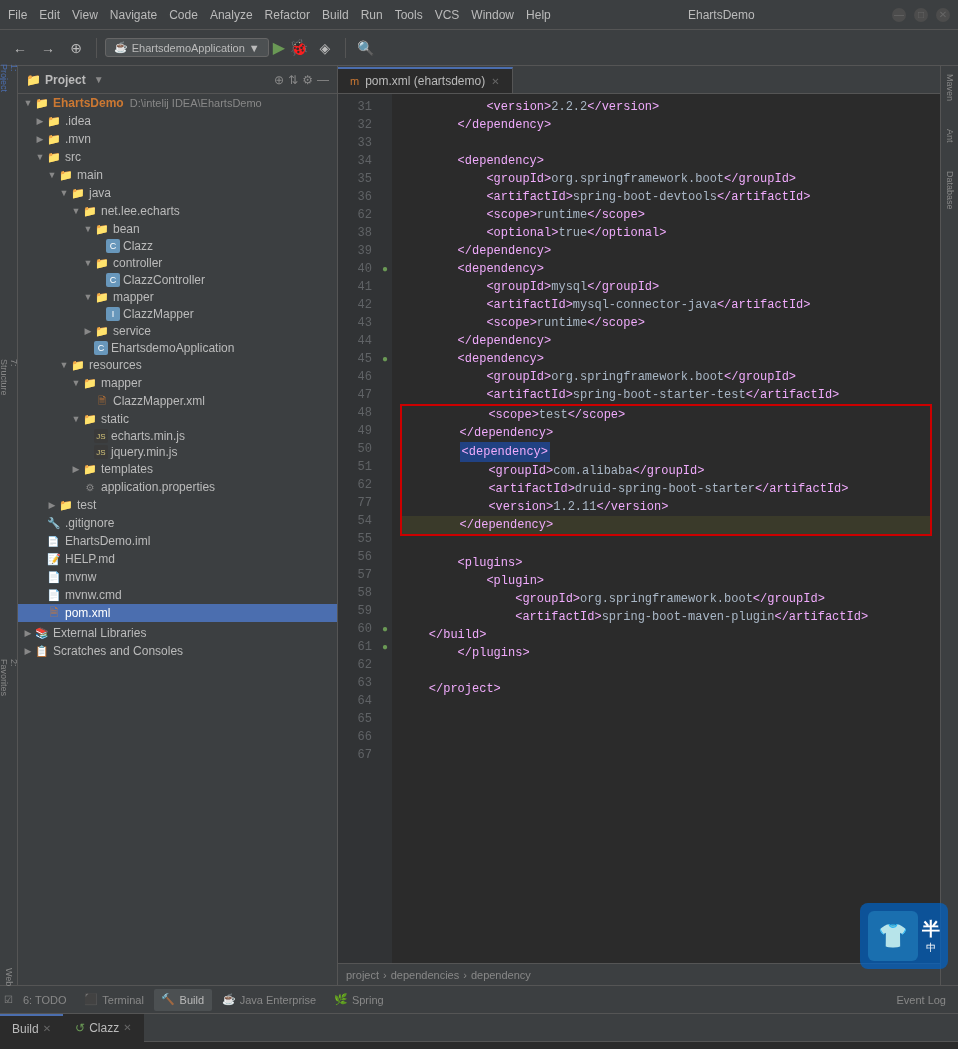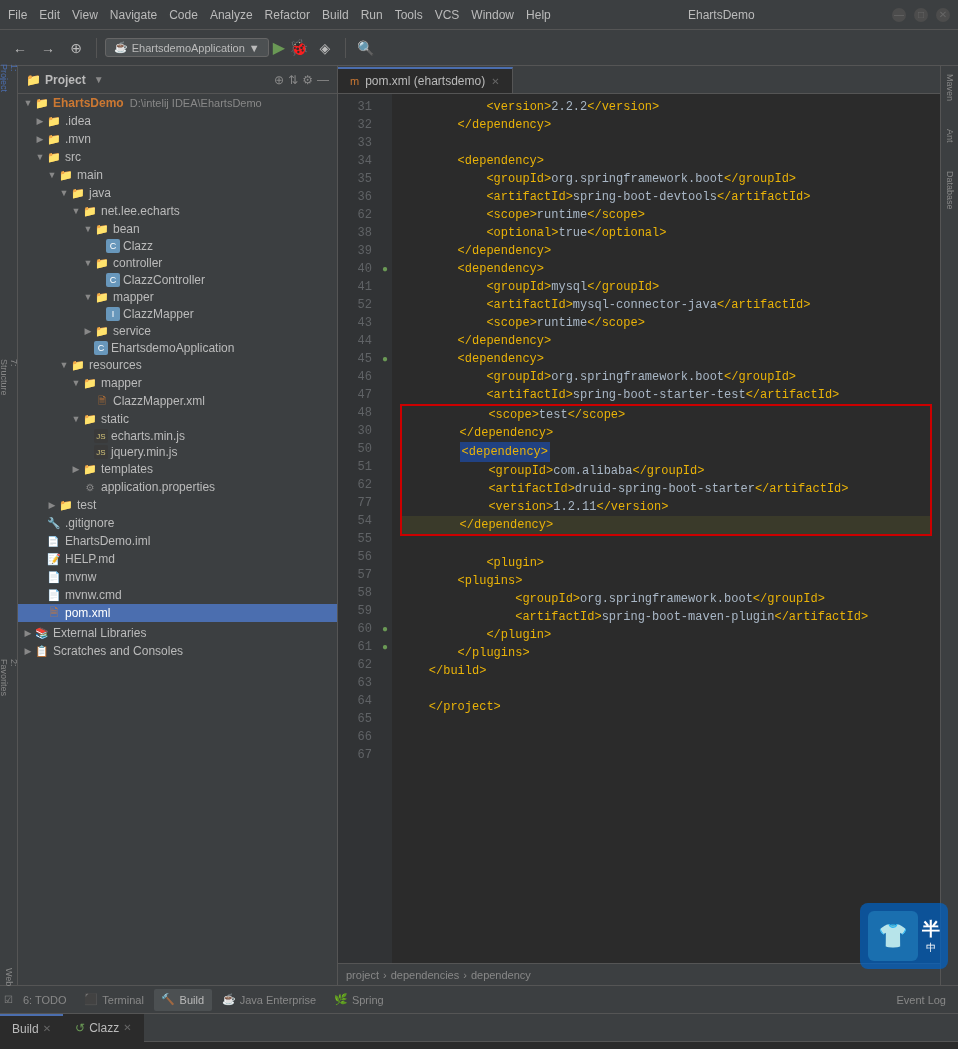--- a/index.html
+++ b/index.html
@@ -69,21 +69,21 @@
     #gutter { width: 14px; background: #313335; padding: 4px 0; font-size: 12px; line-height: 18px; }
     .gutter-mark { height: 18px; display: flex; align-items: center; justify-content: center; color: #6a9955; font-size: 10px; }
 
     #code-content { flex: 1; padding: 4px 8px; font-family: 'Courier New', monospace; font-size: 12px; line-height: 18px; overflow: auto; background: #2b2b2b; }
     #code-content::-webkit-scrollbar { width: 8px; height: 8px; }
     #code-content::-webkit-scrollbar-track { background: #3c3f41; }
     #code-content::-webkit-scrollbar-thumb { background: #5a5a5a; }
 
     .code-line { display: flex; align-items: center; white-space: pre; }
     .code-line.highlighted { background: #3a3a2a; }
-    .hl-tag { color: #eab308; }
+    .hl-tag { color: #f0abfc; }
     .hl-text { color: #a9b7c6; }
 
     
     #breadcrumb { height: 22px; background: #3c3f41; border-top: 1px solid #555; display: flex; align-items: center; padding: 0 8px; font-size: 11px; color: #888; }
     #breadcrumb span { color: #888; }
     #breadcrumb .sep { margin: 0 4px; }
 
     
     #bottom-panel { height: 120px; background: #2b2b2b; border-top: 1px solid #555; display: flex; flex-direction: column; }
     #bottom-tabs { height: 28px; background: #3c3f41; display: flex; align-items: center; border-bottom: 1px solid #555; }
@@ -413,28 +413,28 @@
           <div>32</div>
           <div>33</div>
           <div>34</div>
           <div>35</div>
         <div>36</div>
           <div>62</div>
           <div>38</div>
           <div>39</div>
           <div>40</div>
         <div>41</div>
-          <div>52</div>
+          <div>42</div>
           <div>43</div>
           <div>44</div>
           <div>45</div>
         <div>46</div>
           <div>47</div>
           <div>48</div>
-          <div>30</div>
+          <div>49</div>
           <div>50</div>
         <div>51</div>
           <div>62</div>
           <div>77</div>
           <div>54</div>
           <div>55</div>
         <div>56</div>
           <div>57</div>
           <div>58</div>
           <div>59</div>
@@ -536,33 +536,32 @@
 
           <div class="code-line"><span class="hl-text">            </span><span class="hl-tag">&lt;version&gt;</span><span class="hl-text">1.2.11</span><span class="hl-tag">&lt;/version&gt;</span></div>
 
           <div class="code-line highlighted"><span class="hl-text">        </span><span class="hl-tag">&lt;/dependency&gt;</span></div>
         </div>
 
 
         <div class="code-line">&nbsp;</div>
 
 
+        <div class="code-line"><span class="hl-text">        </span><span class="hl-tag">&lt;plugins&gt;</span></div>
+
         <div class="code-line"><span class="hl-text">            </span><span class="hl-tag">&lt;plugin&gt;</span></div>
 
-        <div class="code-line"><span class="hl-text">        </span><span class="hl-tag">&lt;plugins&gt;</span></div>
-
         <div class="code-line"><span class="hl-text">                </span><span class="hl-tag">&lt;groupId&gt;</span><span class="hl-text">org.springframework.boot</span><span class="hl-tag">&lt;/groupId&gt;</span></div>
 
         <div class="code-line"><span class="hl-text">                </span><span class="hl-tag">&lt;artifactId&gt;</span><span class="hl-text">spring-boot-maven-plugin</span><span class="hl-tag">&lt;/artifactId&gt;</span></div>
 
-        <div class="code-line"><span class="hl-text">            </span><span class="hl-tag">&lt;/plugin&gt;</span></div>
+
+        <div class="code-line"><span class="hl-text">    </span><span class="hl-tag">&lt;/build&gt;</span></div>
 
         <div class="code-line"><span class="hl-text">        </span><span class="hl-tag">&lt;/plugins&gt;</span></div>
-
-        <div class="code-line"><span class="hl-text">    </span><span class="hl-tag">&lt;/build&gt;</span></div>
 
         <div class="code-line">&nbsp;</div>
 
         <div class="code-line"><span class="hl-text">    </span><span class="hl-tag">&lt;/project&gt;</span></div>
 
         <div class="code-line">&nbsp;</div>
       </div>
     </div>
 
     <div id="breadcrumb">

